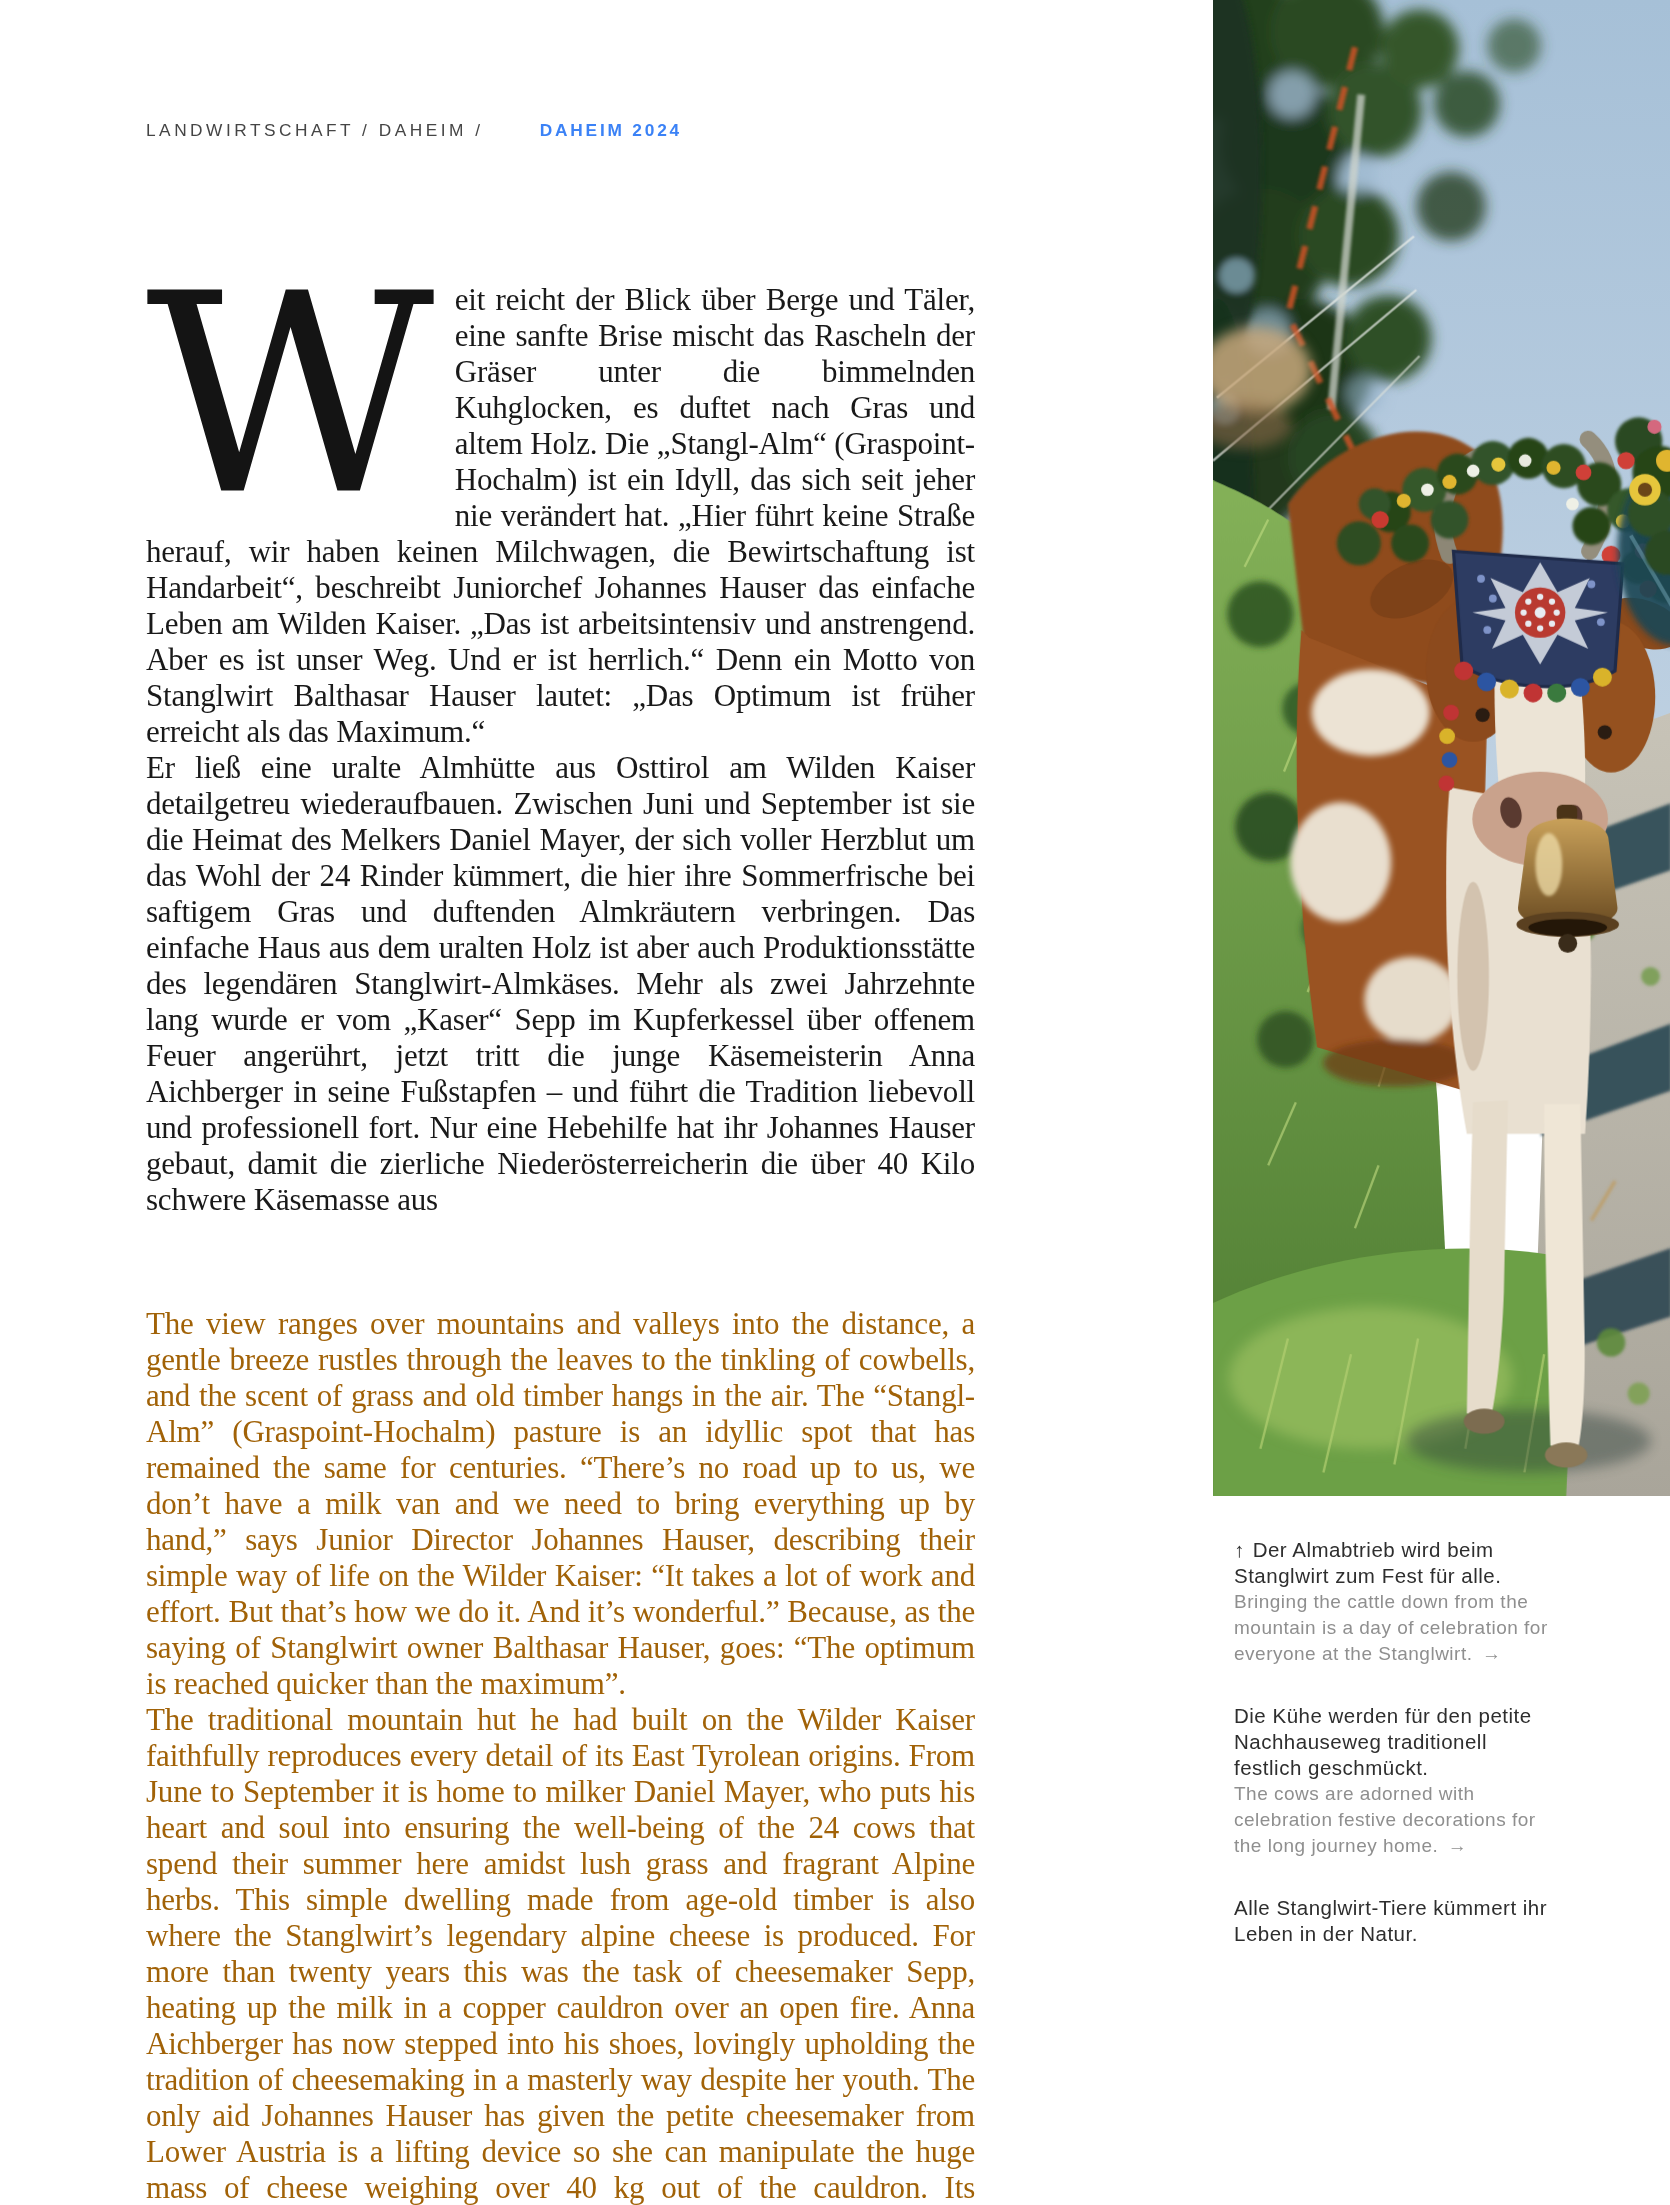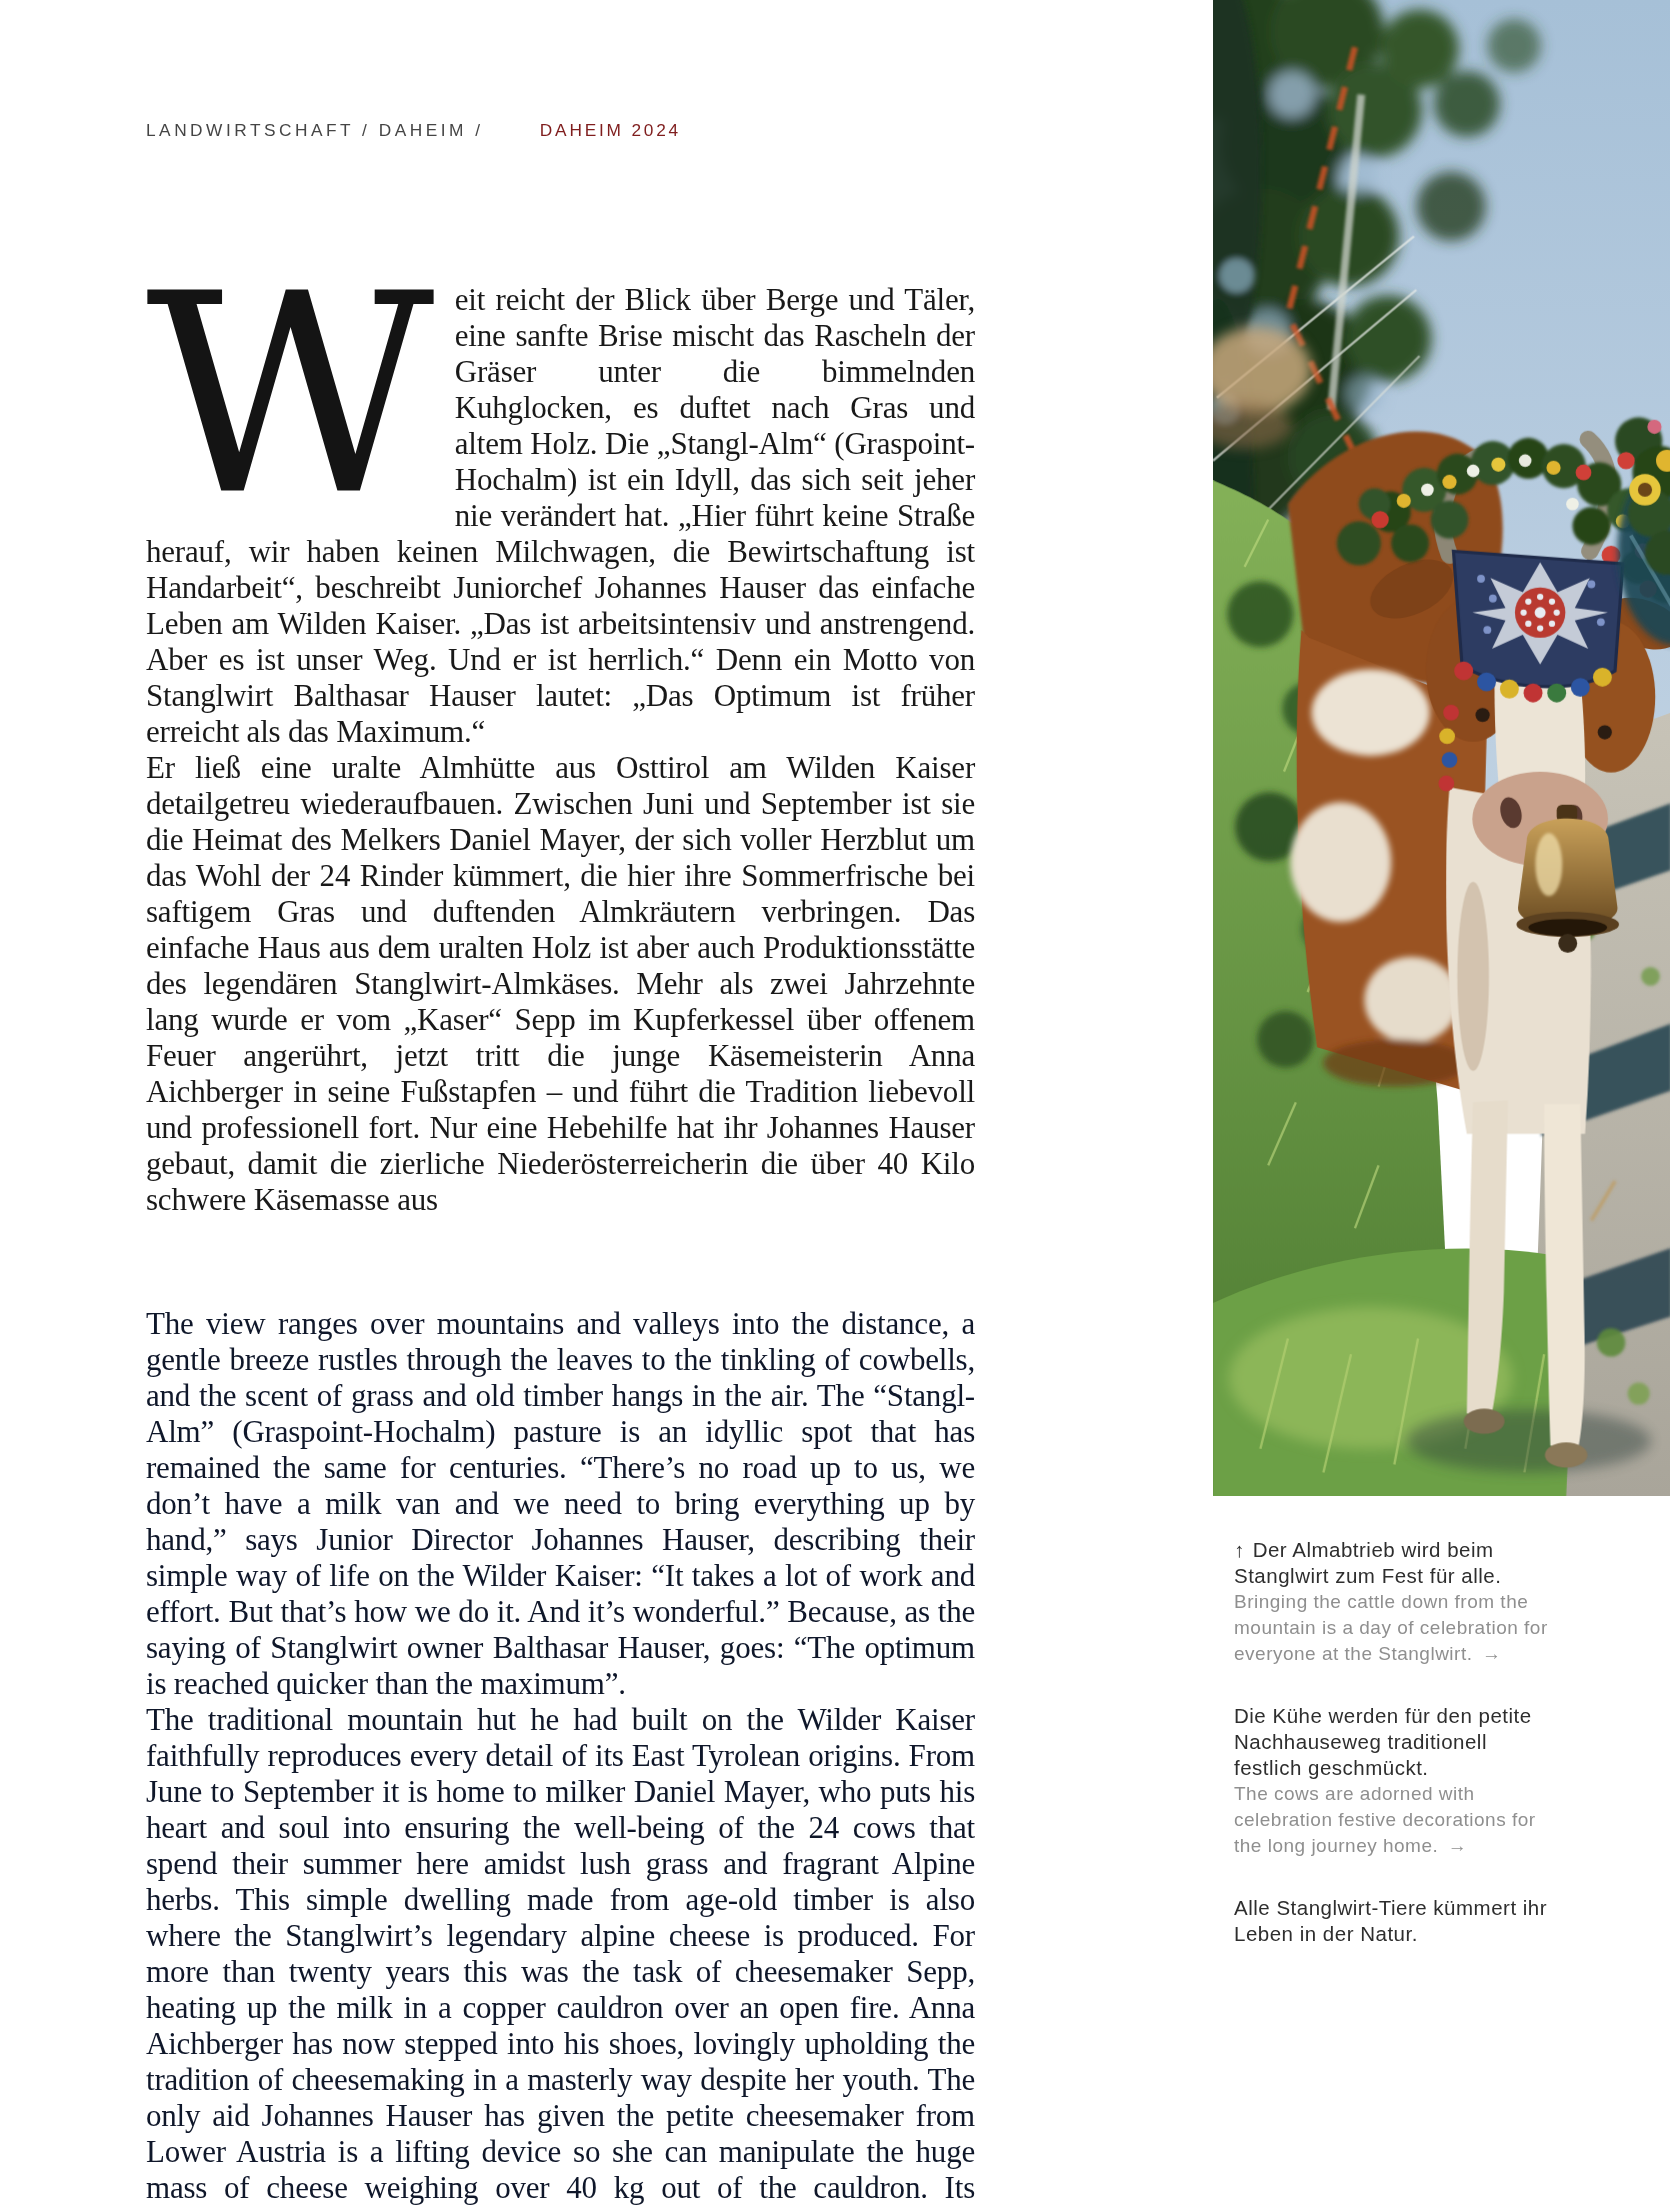--- a/index.html
+++ b/index.html
@@ -11,37 +11,37 @@
     font-family:"Liberation Serif", serif;
   }
   
   .kicker{
     position:absolute;left:146px;top:120px;
     font-family:"Liberation Sans", sans-serif;
     font-size:17.3px;letter-spacing:3.5px;
     color:#454545;font-weight:300;
     white-space:nowrap;
   }
-  .kicker .bold{color:#7f1d1d;font-weight:400;letter-spacing:2.8px;padding-left:48px;}
+  .kicker .bold{color:#3b82f6;font-weight:700;letter-spacing:2.8px;padding-left:48px;}
   
   .body-col{
     position:absolute;left:146px;top:282px;width:829px;
   }
   .de-para{
     margin:0;
     font-size:31px;line-height:36px;
     color:#191919;
     text-align:justify;
     letter-spacing:-0.2px;
   }
   .en-block{margin-top:88px;}
   .en-para{
     margin:0;
     font-size:31px;line-height:36px;
-    color:#0f172a;
+    color:#a16207;
     text-align:justify;
     letter-spacing:-0.2px;
   }
   .dropcap-float{
     float:left;
     width:293px;height:210px;
     margin:4.7px 15.8px 1.6px 0;
   }
   .dropcap-float svg{display:block;}
   .dropcap-float text{

